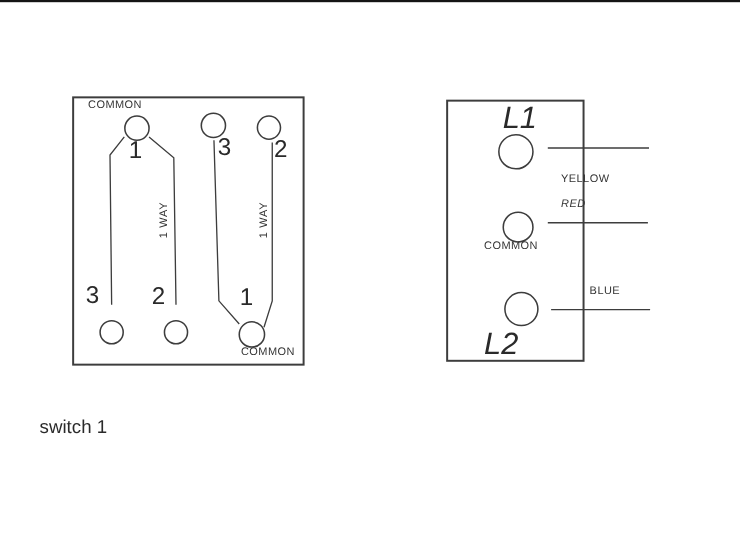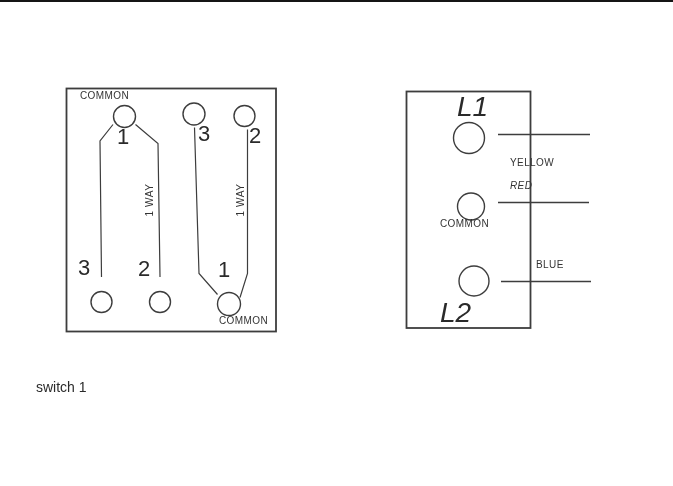--- a/index.html
+++ b/index.html
@@ -12,21 +12,21 @@
     color:#2a2a2a;
   }
   #top-border{
     position:absolute;left:0;top:0;width:673px;height:2px;background:#151515;
   }
   svg{position:absolute;left:0;top:0;}
   .lbl{position:absolute;white-space:nowrap;line-height:1;color:#2a2a2a;}
   .small{font-size:10px;letter-spacing:0.4px;color:#333;}
   .num{font-size:22px;}
   .big{font-size:28px;font-style:italic;}
-  .caption{font-size:14px;}
+  .caption{font-size:17px;}
   .rot{transform:translate(-50%,-50%) rotate(-90deg);letter-spacing:0.6px;}
 </style>
 </head>
 <body>
 
 <div id="canvas">
 
   <div id="top-border"></div>
 
   <svg width="673" height="486" viewBox="0 0 673 486">

